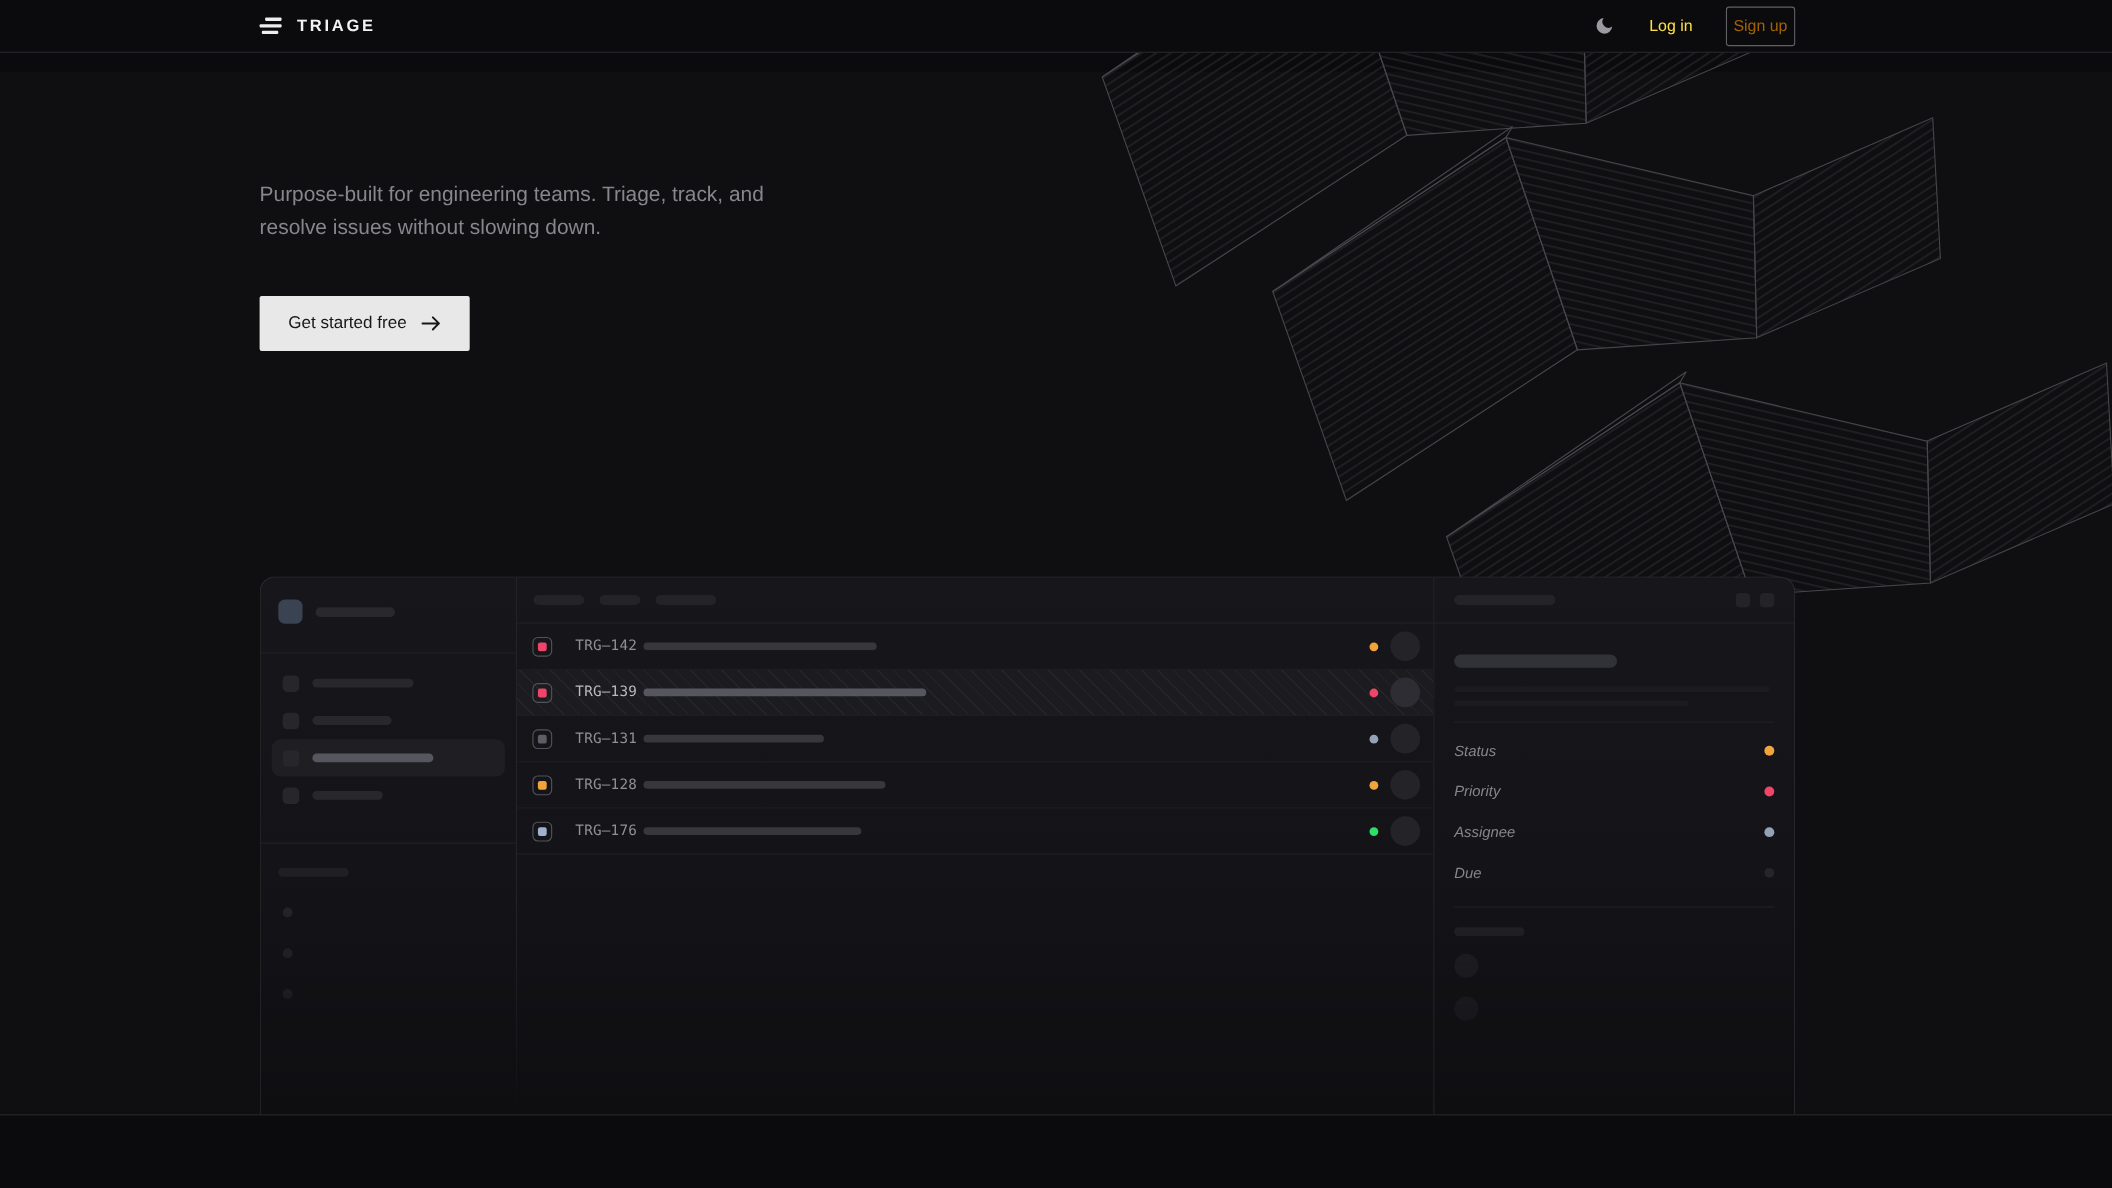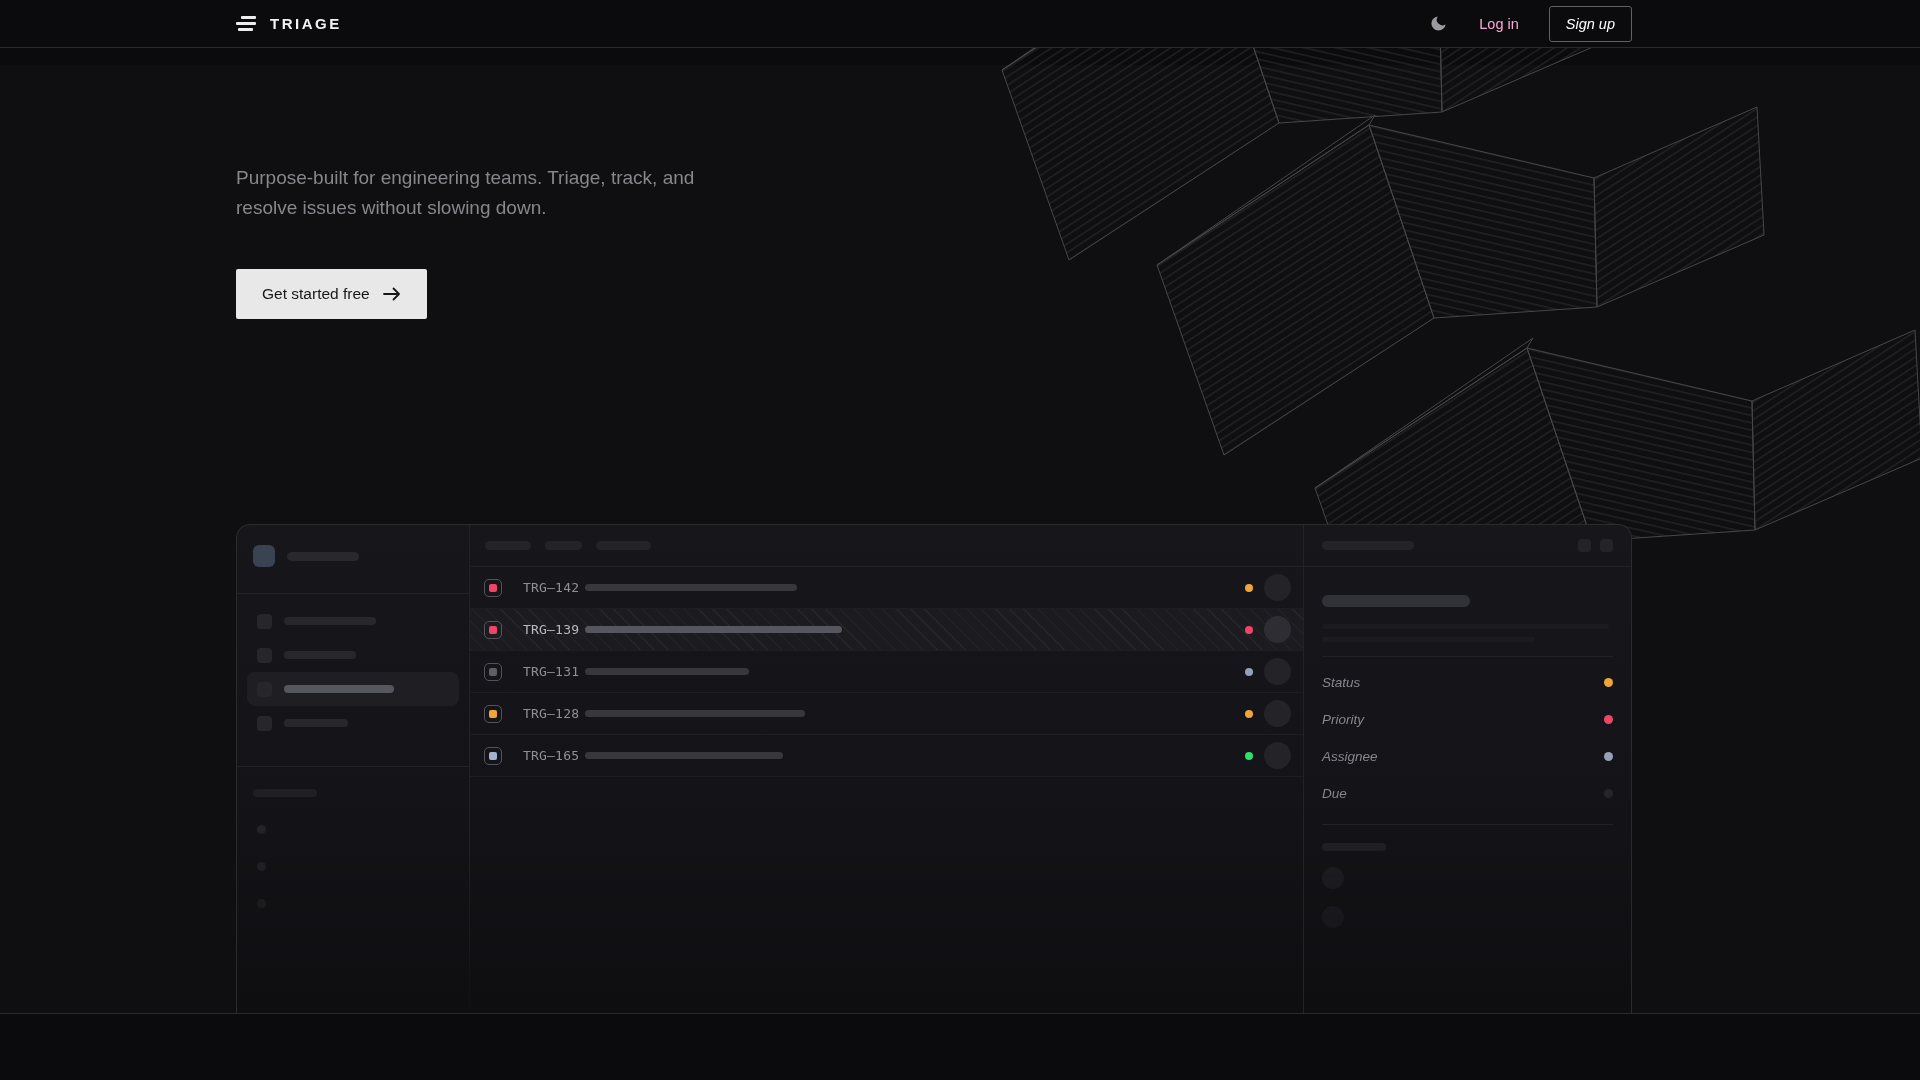--- a/index.html
+++ b/index.html
@@ -21,25 +21,25 @@
   }
   .brand { display:flex; align-items:center; gap:12px; }
   .brand-glyph { display:flex; flex-direction:column; gap:3px; width:22px; }
   .brand-glyph span { display:block; height:3px; border-radius:1px; background:#ededef; }
   .brand-glyph span:nth-child(1){ width:15px; margin-left:5px; }
   .brand-glyph span:nth-child(2){ width:20px; margin-left:0; }
   .brand-glyph span:nth-child(3){ width:15px; margin-left:2px; }
   .brand-name { font-size:15px; font-weight:700; letter-spacing:2.5px; color:#f2f2f4; }
   .nav-right { display:flex; align-items:center; gap:30px; }
   .moon-btn { width:22px; height:22px; display:flex; align-items:center; justify-content:center; cursor:pointer; }
-  .login { font-size:14.5px; color:#f9a8d4; cursor:pointer; }
+  .login { font-size:14.5px; color:#fde047; cursor:pointer; }
   .signup {
-    font-size:14.5px; color:#ffffff; background:transparent;
-    border:1px solid #606065; border-radius:3px; padding:9px 16px;
-    font-family:inherit; cursor:pointer;font-style:italic;
+    font-size:14.5px; color:#a16207; background:transparent;
+    border:1px solid #606065; border-radius:3px; padding:9px 6px;
+    font-family:inherit; cursor:pointer;
   }
 
   
   .hero {
     position:absolute; top:65px; left:0; right:0; height:948px;
     background:#0f0f12; z-index:0;
     padding:62px 0 0 236px;
   }
   .hero h1 {
     font-family:"DejaVu Sans", sans-serif; font-weight:500;
@@ -251,21 +251,21 @@
           <span class="issue-id">TRG–128</span>
           <span class="issue-bar"></span>
           <span class="issue-spacer"></span>
           <span class="issue-dot"></span>
           <span class="issue-avatar"></span>
         </div>
         <div class="issue-row" style="--icon: #9fb1cf; --dot: #2ce06a; --barw: 198px;">
           <span class="issue-icon">
             <i></i>
           </span>
-          <span class="issue-id">TRG–165</span>
+          <span class="issue-id">TRG–176</span>
           <span class="issue-bar"></span>
           <span class="issue-spacer"></span>
           <span class="issue-dot"></span>
           <span class="issue-avatar"></span>
         </div>
       </div>
   </div>
 
   <div class="col-panel">
     <div class="panel-header">

